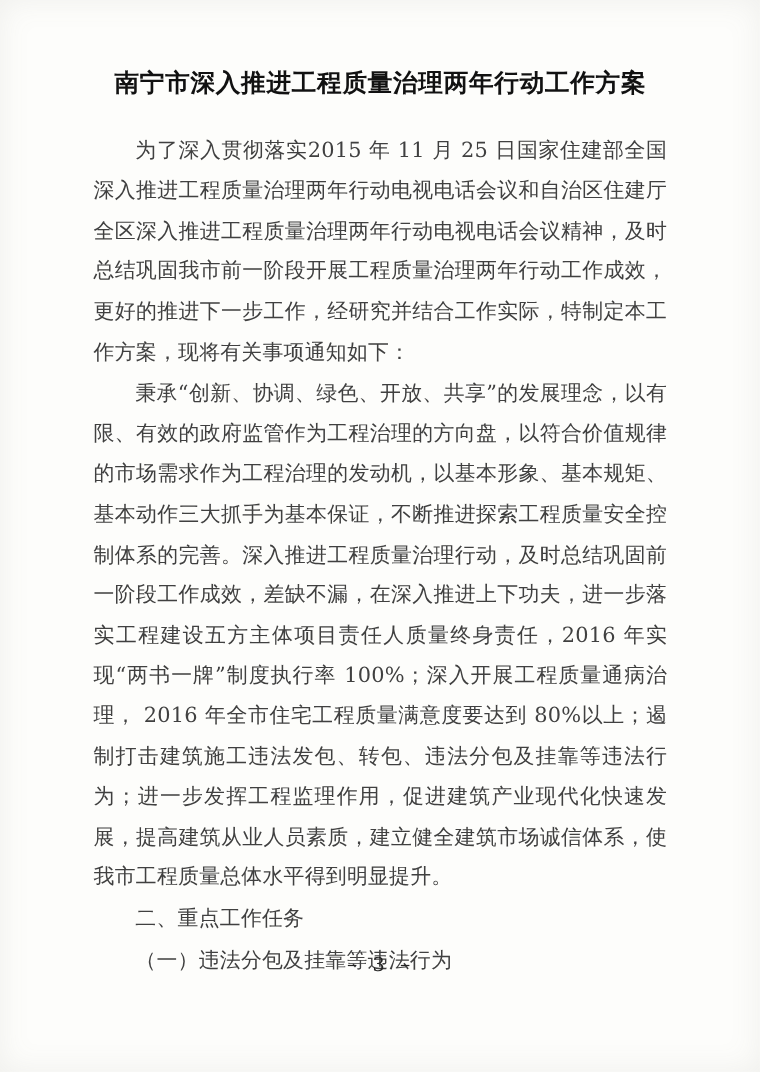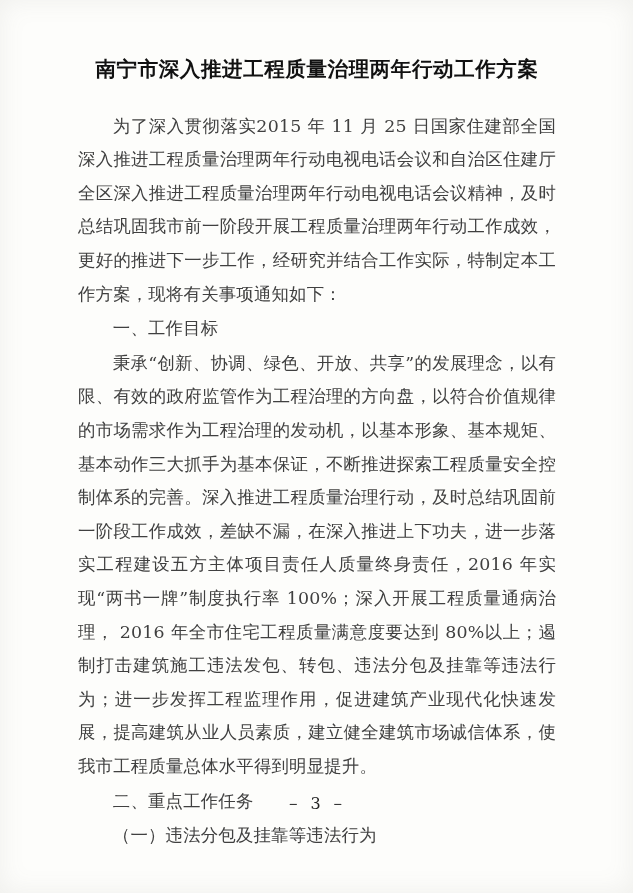--- a/index.html
+++ b/index.html
@@ -76,21 +76,20 @@
 </head>
 <body>
 
 <div class="page">
   <div class="page-inner">
 
     <h1 class="doc-title">南宁市深入推进工程质量治理两年行动工作方案</h1>
 
     <div class="body-block">
       <p class="para">为了深入贯彻落实2015 年 11 月 25 日国家住建部全国深入推进工程质量治理两年行动电视电话会议和自治区住建厅全区深入推进工程质量治理两年行动电视电话会议精神，及时总结巩固我市前一阶段开展工程质量治理两年行动工作成效，更好的推进下一步工作，经研究并结合工作实际，特制定本工作方案，现将有关事项通知如下：</p>
-      <p class="para heading">一、工作目标</p>
       <p class="para">秉承“创新、协调、绿色、开放、共享”的发展理念，以有限、有效的政府监管作为工程治理的方向盘，以符合价值规律的市场需求作为工程治理的发动机，以基本形象、基本规矩、基本动作三大抓手为基本保证，不断推进探索工程质量安全控制体系的完善。深入推进工程质量治理行动，及时总结巩固前一阶段工作成效，差缺不漏，在深入推进上下功夫，进一步落实工程建设五方主体项目责任人质量终身责任，2016 年实现“两书一牌”制度执行率 100%；深入开展工程质量通病治理， 2016 年全市住宅工程质量满意度要达到 80%以上；遏制打击建筑施工违法发包、转包、违法分包及挂靠等违法行为；进一步发挥工程监理作用，促进建筑产业现代化快速发展，提高建筑从业人员素质，建立健全建筑市场诚信体系，使我市工程质量总体水平得到明显提升。</p>
       <p class="para heading">二、重点工作任务</p>
       <p class="para heading">（一）违法分包及挂靠等违法行为</p>
     </div>
 
   </div>
 
   <div class="page-number">－ 3 －</div>
   <div class="edge-shadow"></div>
 </div>

